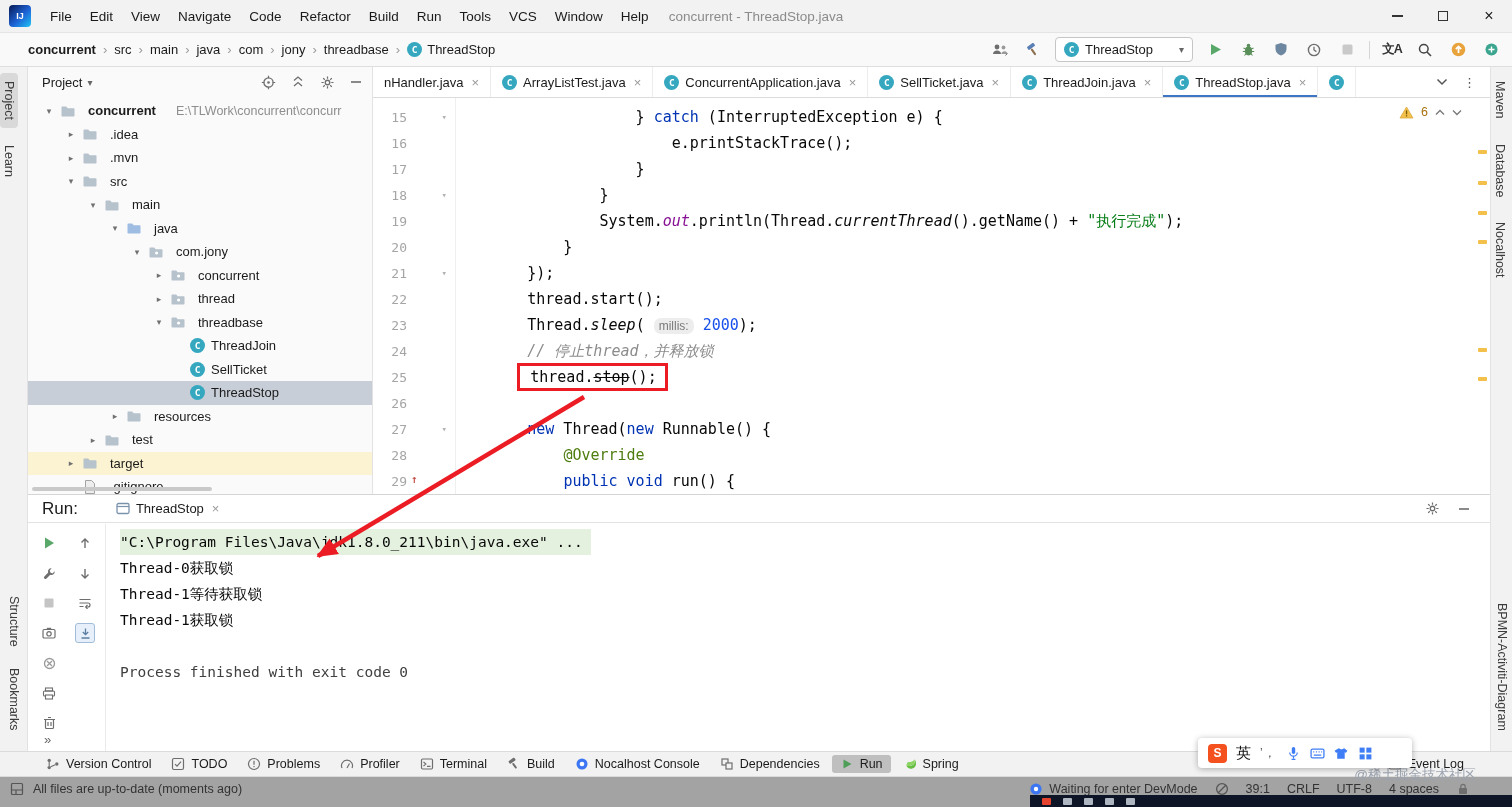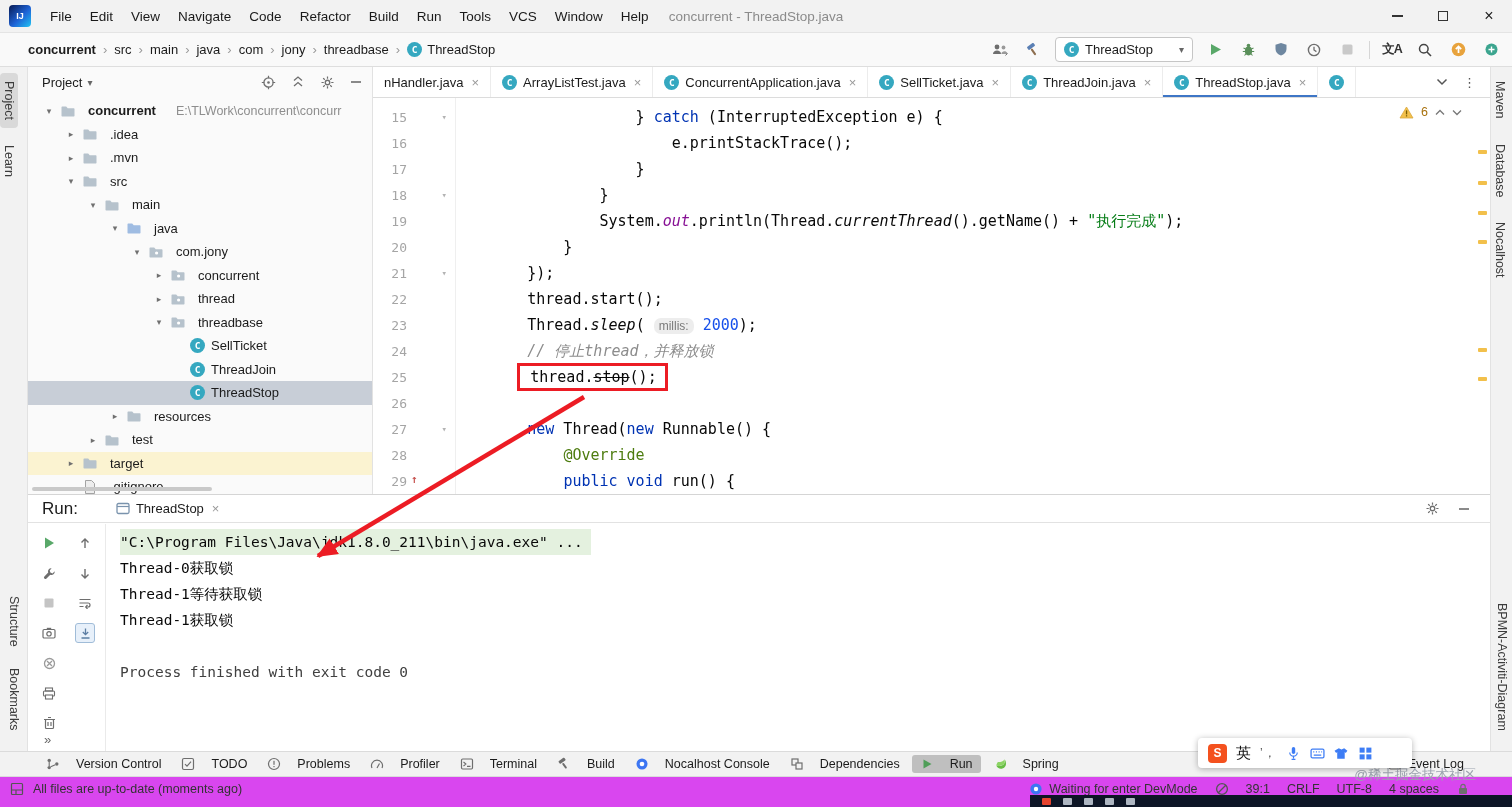--- a/index.html
+++ b/index.html
@@ -117,27 +117,27 @@
          padding:5px 0 0 14px;font-family:"DejaVu Sans Mono",monospace;font-size:14.5px}
 .con-line{height:26px;line-height:26px;white-space:pre;color:#080808}
 .con-line.hl{background:#E4F1DF;width:fit-content;padding-right:8px}
 .con-line.sys{color:#404040}
 .rp-more{position:absolute;left:16px;bottom:4px;color:#666;font-size:13px}
 
 
 #tw-bar{position:absolute;left:0;top:751px;width:1512px;height:25px;background:#F2F2F2;
         border-top:1px solid #DBDBDB;display:flex;align-items:center;padding-left:38px;gap:4px;
         font-size:12.5px;z-index:6}
-.tw-item{display:flex;align-items:flex-start;gap:16px;padding:2px 8px;border-radius:3px}
+.tw-item{display:flex;align-items:flex-start;gap:6px;padding:2px 8px;border-radius:3px}
 .tw-item.active{background:#BFBFBF}
 .twic{width:14px;height:14px}
 #event-log{margin-left:auto;margin-right:48px;display:flex;align-items:center;gap:6px}
 
 
-#status-bar{position:absolute;left:0;top:776px;width:1512px;height:31px;background:#d946ef;
+#status-bar{position:absolute;left:0;top:776px;width:1512px;height:31px;background:#a3a3a3;
             border-top:1px solid #DBDBDB;display:flex;align-items:center;font-size:12.5px;color:#333;
             padding:0 14px 7px 10px;z-index:6}
 .sb-left{display:flex;align-items:center;gap:9px}
 .sb-right{margin-left:auto;display:flex;align-items:flex-start;gap:17px;padding-right:28px}
 .sbic{width:14px;height:14px}
 
 
 #arrow-overlay{position:absolute;left:0;top:0;width:1512px;height:807px;z-index:45;pointer-events:none}
 #ime-bar{position:absolute;left:1198px;top:738px;width:214px;height:30px;background:#fff;border-radius:4px;
          box-shadow:0 1px 6px rgba(0,0,0,.3);display:flex;align-items:center;gap:9px;padding:0 10px;z-index:60}
@@ -414,28 +414,28 @@
             <circle cx="8.6" cy="9" r="1.6" fill="#fff"></circle>
           </svg>
         </span>
         <span class="tlabel">threadbase</span>
       </div>
       <div class="tree-row" style="padding-left: 146px;">
         <span class="chev"></span>
         <span class="tic-wrap">
           <span class="cicon"></span>
         </span>
-        <span class="tlabel">SellTicket</span>
+        <span class="tlabel">ThreadJoin</span>
       </div>
       <div class="tree-row" style="padding-left: 146px;">
         <span class="chev"></span>
         <span class="tic-wrap">
           <span class="cicon"></span>
         </span>
-        <span class="tlabel">ThreadJoin</span>
+        <span class="tlabel">SellTicket</span>
       </div>
       <div class="tree-row selected" style="padding-left: 146px;">
         <span class="chev"></span>
         <span class="tic-wrap">
           <span class="cicon"></span>
         </span>
         <span class="tlabel">ThreadStop</span>
       </div>
       <div class="tree-row" style="padding-left: 80px;">
         <span class="chev">▸</span>

